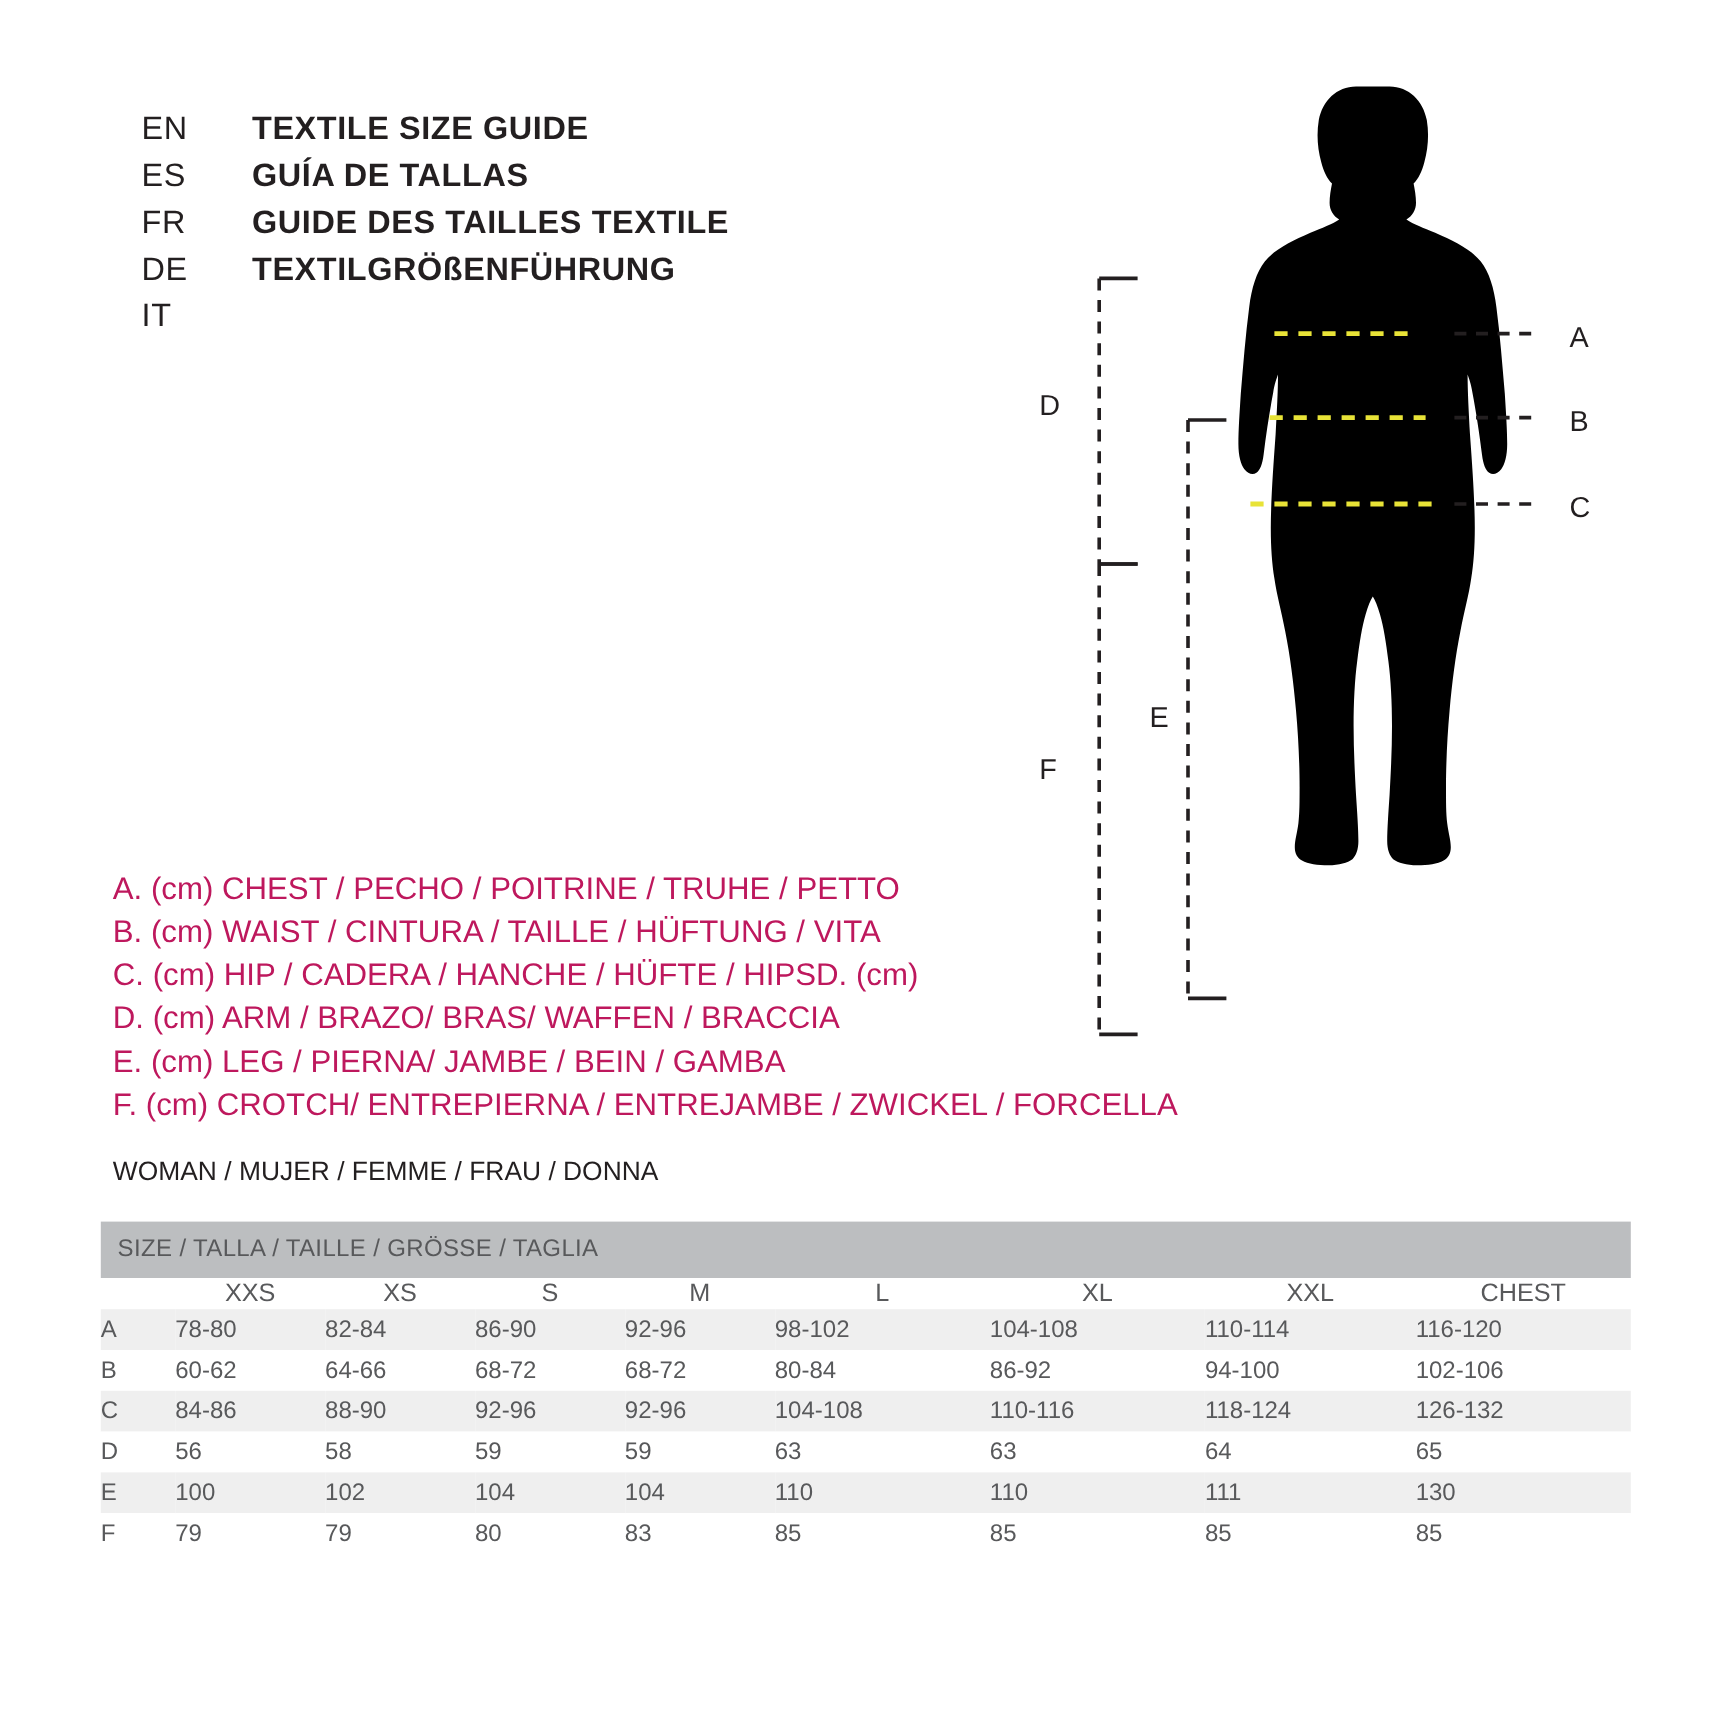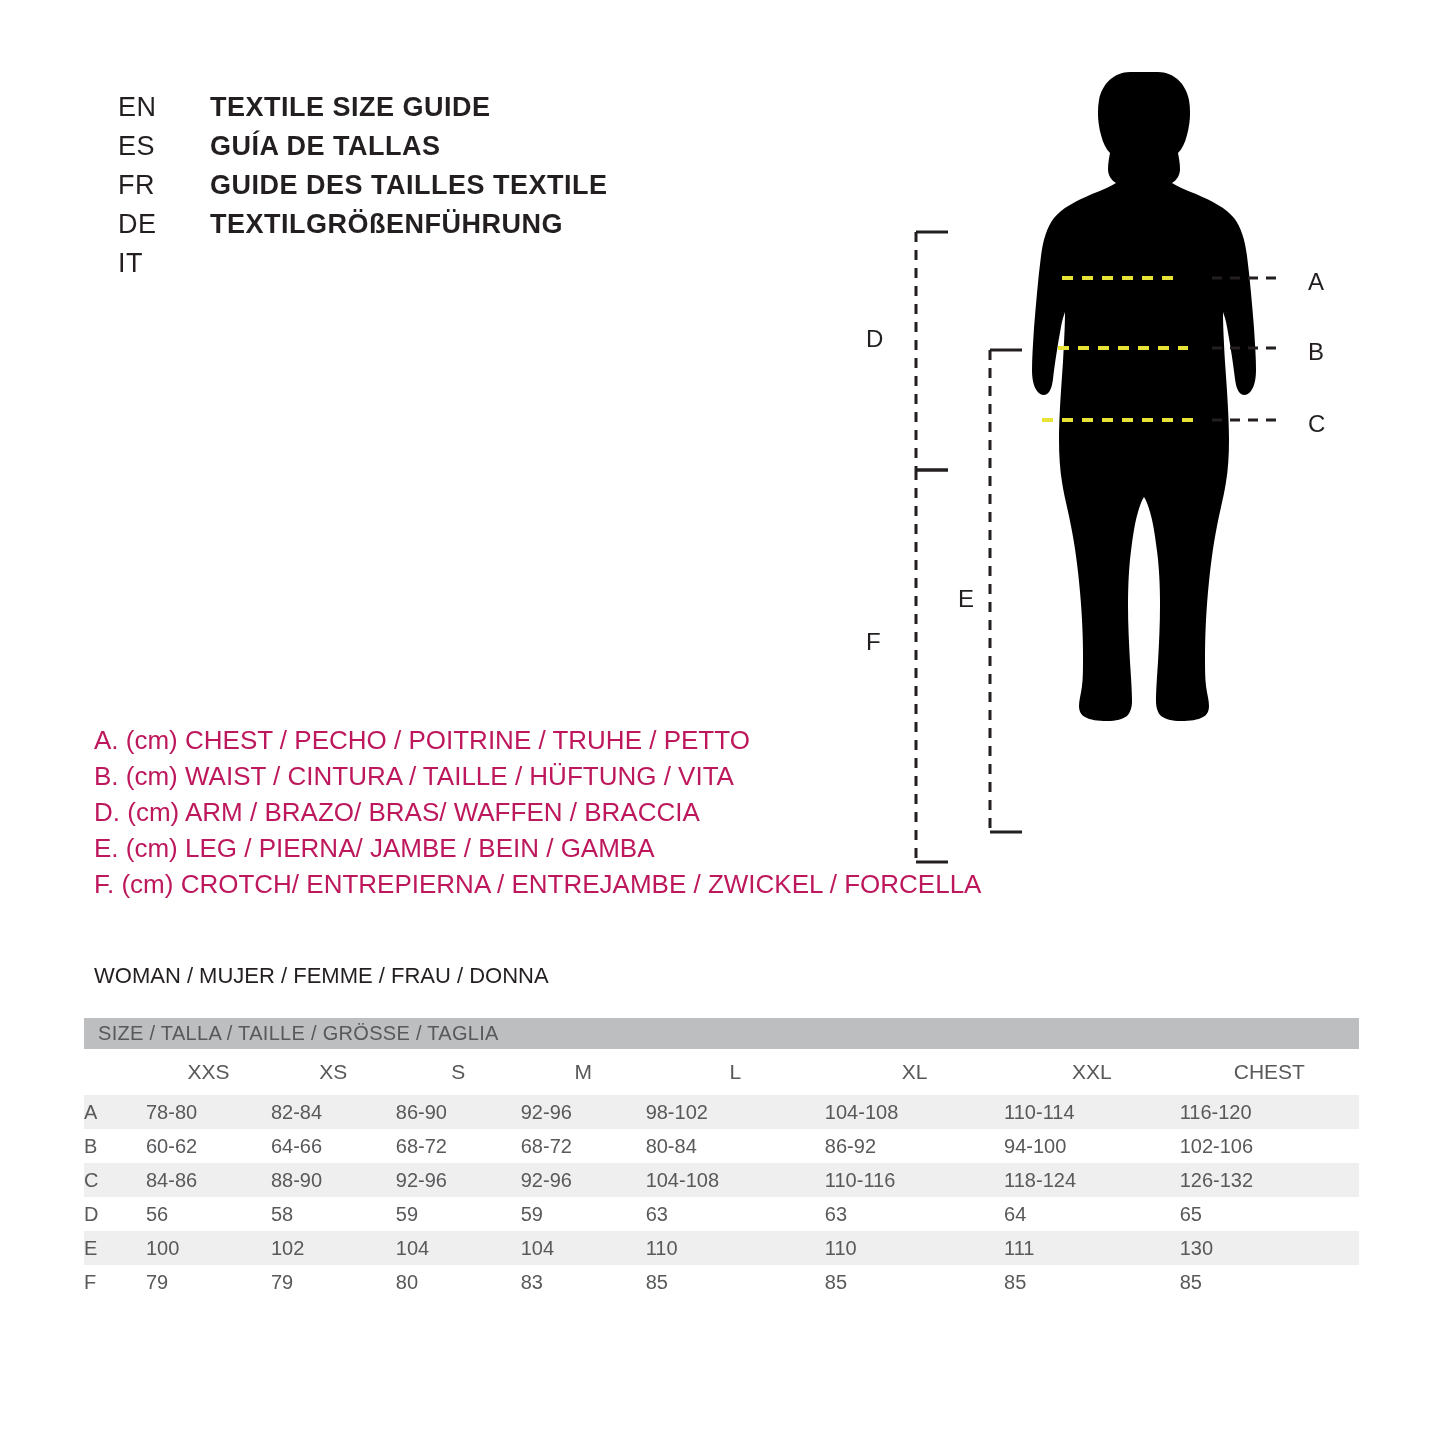--- a/index.html
+++ b/index.html
@@ -74,29 +74,29 @@
     color: #58595b;
   }
   .size-table td {
     padding: 0;
     height: 34px;
     vertical-align: middle;
   }
   .hdr-band td {
     background: #bcbec0;
     color: #58595b;
-    height: 31px;
+    height: 47px;
     font-size: 20px;
     padding-left: 14px;
     letter-spacing: 0.3px;
   }
   .col-row td {
     background: #ffffff;
     text-align: center;
-    height: 46px;
+    height: 26px;
     font-size: 21px;
     color: #58595b;
   }
   .row-even td { background: #efefef; }
   .row-odd  td { background: #ffffff; }
   .rowlabel {
     width: 62px;
     text-align: left;
     padding-left: 14px;
     color: #58595b;
@@ -250,20 +250,21 @@
   <span class="ltr" style="left:478px; top:288px;">B</span>
   <span class="ltr" style="left:478px; top:360px;">C</span>
   <span class="ltr" style="left:36px; top:275px;">D</span>
   <span class="ltr" style="left:128px; top:535px;">E</span>
   <span class="ltr" style="left:36px; top:578px;">F</span>
 </div>
 
 <div class="legend">
   <div class="legend-row">A. (cm) CHEST / PECHO / POITRINE / TRUHE / PETTO</div>
   <div class="legend-row">B. (cm) WAIST / CINTURA / TAILLE / HÜFTUNG / VITA</div>
+  <div class="legend-row">C. (cm) HIP / CADERA / HANCHE / HÜFTE / HIPSD. (cm)</div>
   <div class="legend-row">D. (cm) ARM / BRAZO/ BRAS/ WAFFEN / BRACCIA</div>
   <div class="legend-row">E. (cm) LEG / PIERNA/ JAMBE / BEIN / GAMBA</div>
   <div class="legend-row">F. (cm) CROTCH/ ENTREPIERNA / ENTREJAMBE / ZWICKEL / FORCELLA</div>
 </div>
 
 <div class="group-label">WOMAN / MUJER / FEMME / FRAU / DONNA</div>
 
 <table class="size-table">
   <tbody>
     <tr class="hdr-band">

